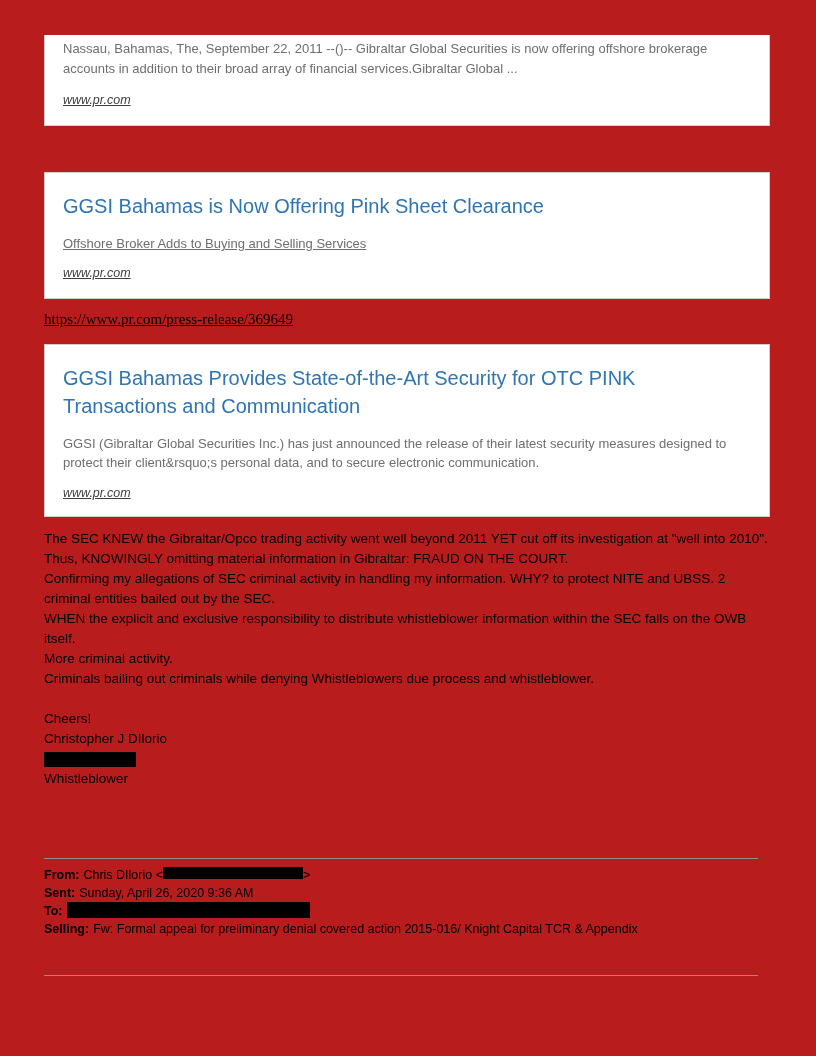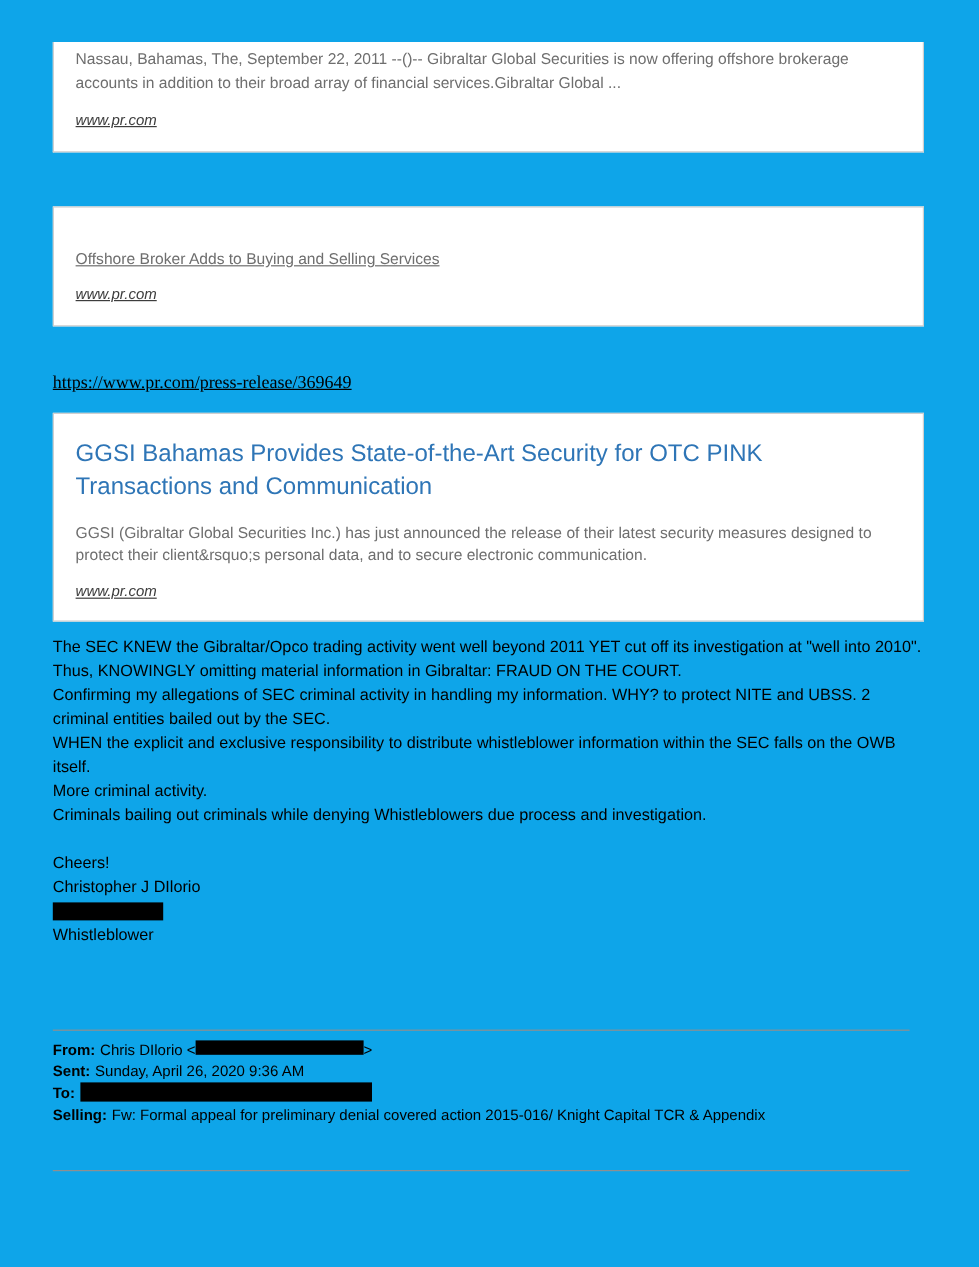--- a/index.html
+++ b/index.html
@@ -1,19 +1,19 @@
 <!DOCTYPE html>
 <html><head>
 <meta charset="utf-8">
 <style>
   * { margin:0; padding:0; box-sizing:border-box; }
   html,body { background:#ffffff; }
   body { font-family:"Liberation Sans", sans-serif; }
   .page {
-    position:relative; width:816px; height:1056px; background:#0ea5e9;
+    position:relative; width:816px; height:1056px; background:#b91c1c;
     overflow:hidden;
   }
   .abs { position:absolute; left:44px; width:726px; }
 
   
   .card { border:1px solid #cfcfcf; background:#ffffff; }
   .card-truncated { border-top:none; padding:4px 20px 17px 18px; }
   .card-std2 { padding:19px 20px 17px 18px; }
   .card-std3 { padding:19px 20px 15px 18px; }
   .card-snippet { color:#6e6e6e; font-size:13px; line-height:20px; }
@@ -49,40 +49,41 @@
 
 <div class="page">
 
   <div class="abs card card-truncated" style="top:35px;">
     <div class="card-snippet">Nassau, Bahamas, The, September 22, 2011 --()-- Gibraltar Global Securities is now offering offshore brokerage accounts in addition to their broad array of financial services.Gibraltar Global ...</div>
     <a class="card-source">www.pr.com</a>
   </div>
 
 
   <div class="abs card card-std2" style="top:172px;">
+    <div class="card-title">GGSI Bahamas is Now Offering Pink Sheet Clearance</div>
     <div class="card-subtitle">Offshore Broker Adds to Buying and Selling Services</div>
     <a class="card-source">www.pr.com</a>
   </div>
 
   <div class="abs bare-url" style="top:310px;">
     <a>https://www.pr.com/press-release/369649</a>
   </div>
 
   <div class="abs card card-std3" style="top:344px;">
     <div class="card-title">GGSI Bahamas Provides State-of-the-Art Security for OTC PINK Transactions and Communication</div>
     <div class="card-desc">GGSI (Gibraltar Global Securities Inc.) has just announced the release of their latest security measures designed to protect their client&amp;rsquo;s personal data, and to secure electronic communication.</div>
     <a class="card-source">www.pr.com</a>
   </div>
 
   <div class="abs body-text" style="top:529px;">
     <div>The SEC KNEW the Gibraltar/Opco trading activity went well beyond 2011 YET cut off its investigation at "well into 2010". Thus, KNOWINGLY omitting material information in Gibraltar: FRAUD ON THE COURT.</div>
     <div>Confirming my allegations of SEC criminal activity in handling my information. WHY? to protect NITE and UBSS. 2 criminal entities bailed out by the SEC.</div>
     <div>WHEN the explicit and exclusive responsibility to distribute whistleblower information within the SEC falls on the OWB itself.</div>
     <div>More criminal activity.</div>
-    <div>Criminals bailing out criminals while denying Whistleblowers due process and investigation.</div>
+    <div>Criminals bailing out criminals while denying Whistleblowers due process and whistleblower.</div>
     <div class="blank-line"></div>
     <div>Cheers!</div>
     <div>Christopher J DIlorio</div>
     <div class="redaction redaction-sig"></div>
     <div>Whistleblower</div>
   </div>
 
   <hr class="abs rule" style="top:858px;">
 
   <div class="abs email-header" style="top:866px;">

